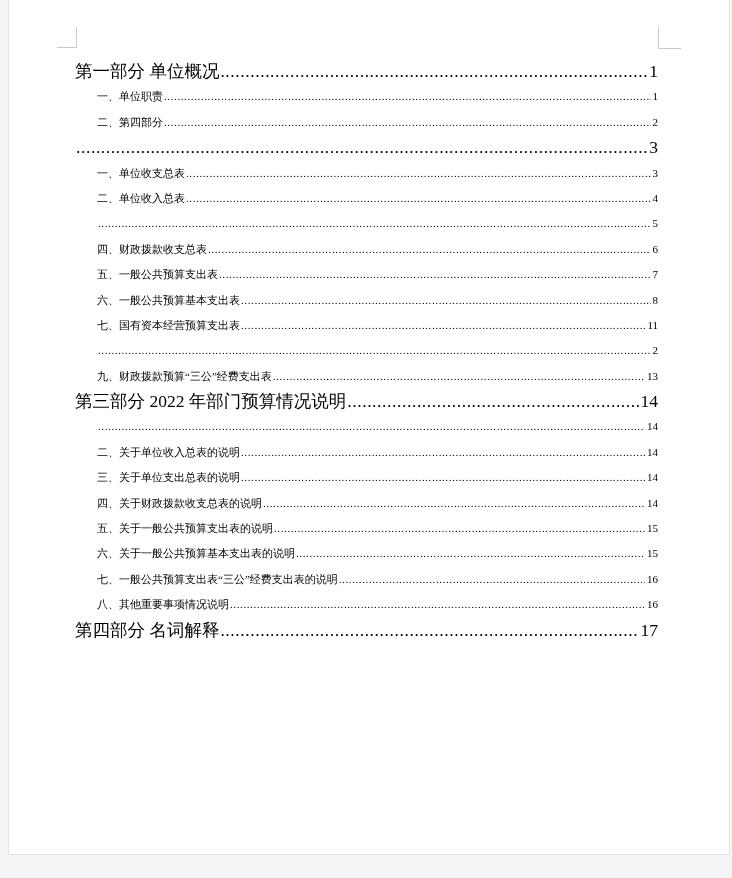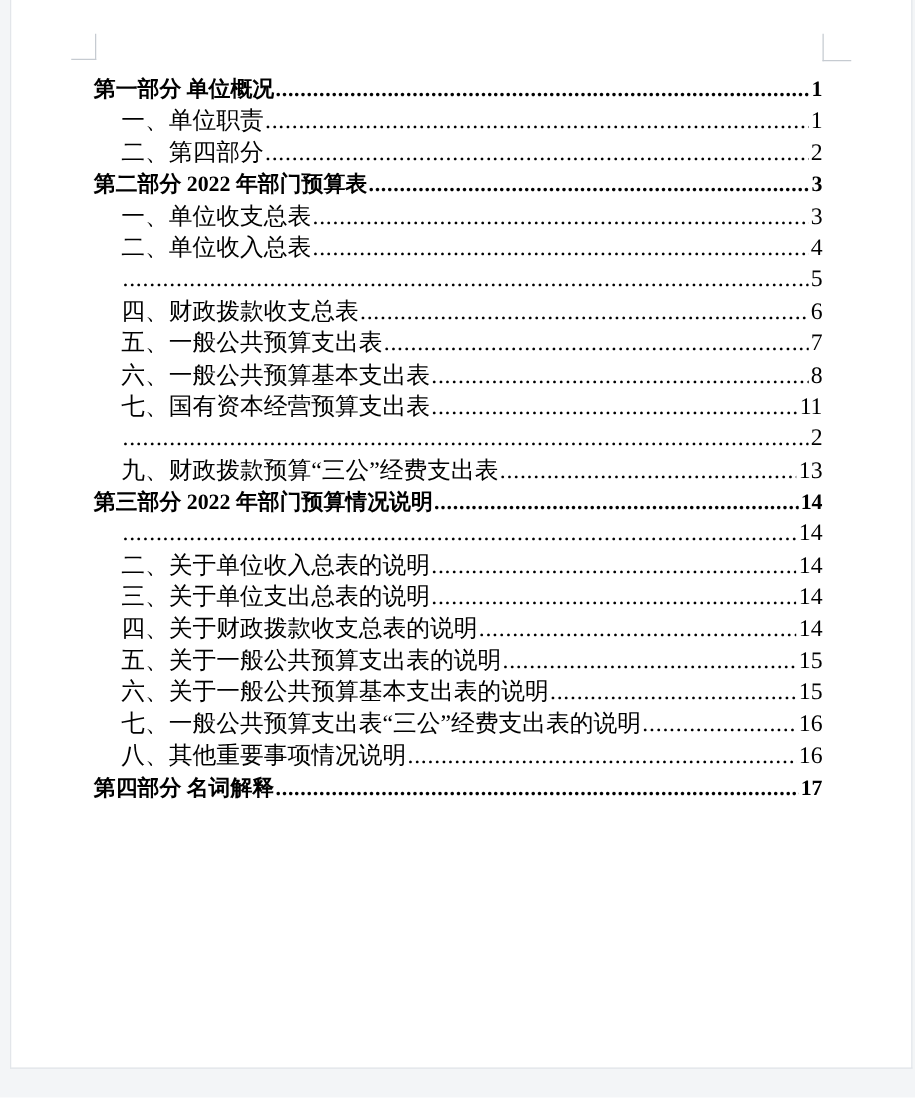--- a/index.html
+++ b/index.html
@@ -55,26 +55,26 @@
   .toc-row {
     display: flex;
     align-items: baseline;
     height: 25.4px;
     line-height: 25.4px;
     font-size: 17px;
     white-space: nowrap;
     cursor: default;
   }
   .toc-row.bold {
-    font-weight: bold;
+    font-weight: normal;
     font-size: 17.5px;
   }
   .toc-row.level-2 {
     padding-left: 22px;
-    font-size: 19px;
+    font-size: 11px;
   }
   .toc-label {
     flex: 0 0 auto;
   }
   .toc-leader {
     flex: 1 1 auto;
     overflow: hidden;
     margin: 0 2px 0 1px;
     letter-spacing: 0.6px;
   }
@@ -98,21 +98,20 @@
     <span class="toc-label">一、单位职责</span>
     <span class="toc-leader">............................................................................................................................................................................................................................</span>
     <span class="toc-page">1</span>
   </div>
       <div class="toc-row level-2">
     <span class="toc-label">二、第四部分</span>
     <span class="toc-leader">............................................................................................................................................................................................................................</span>
     <span class="toc-page">2</span>
   </div>
       <div class="toc-row level-1 bold">
-    <span class="toc-label">第二部分 2022 年部门预算表</span>
     <span class="toc-leader">............................................................................................................................................................................................................................</span>
     <span class="toc-page">3</span>
   </div>
       <div class="toc-row level-2">
     <span class="toc-label">一、单位收支总表</span>
     <span class="toc-leader">............................................................................................................................................................................................................................</span>
     <span class="toc-page">3</span>
   </div>
       <div class="toc-row level-2">
     <span class="toc-label">二、单位收入总表</span>

